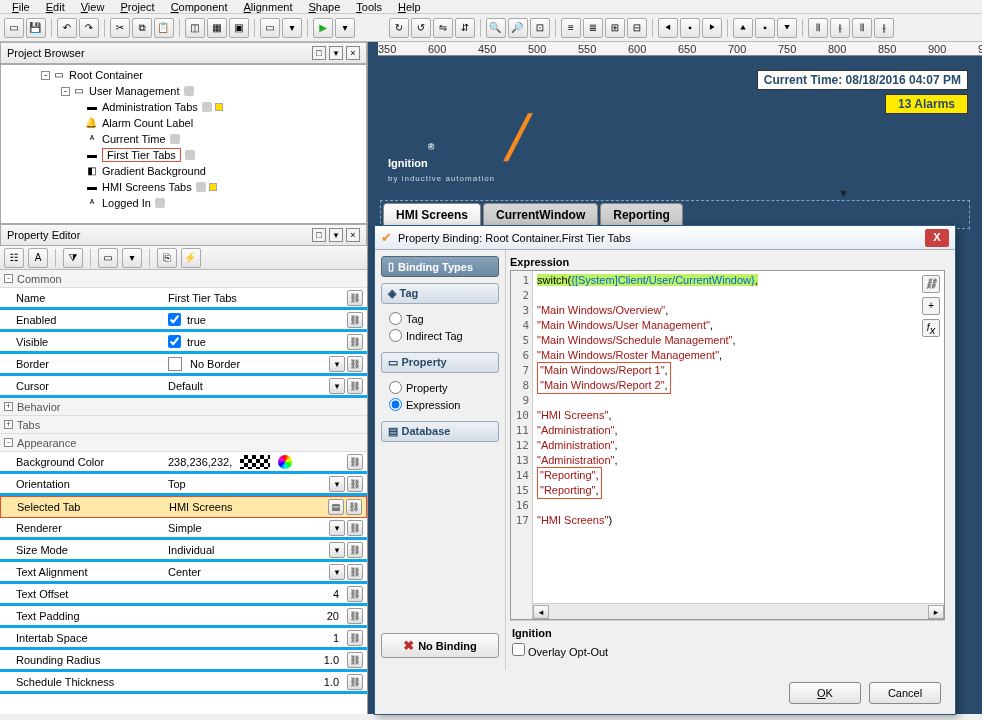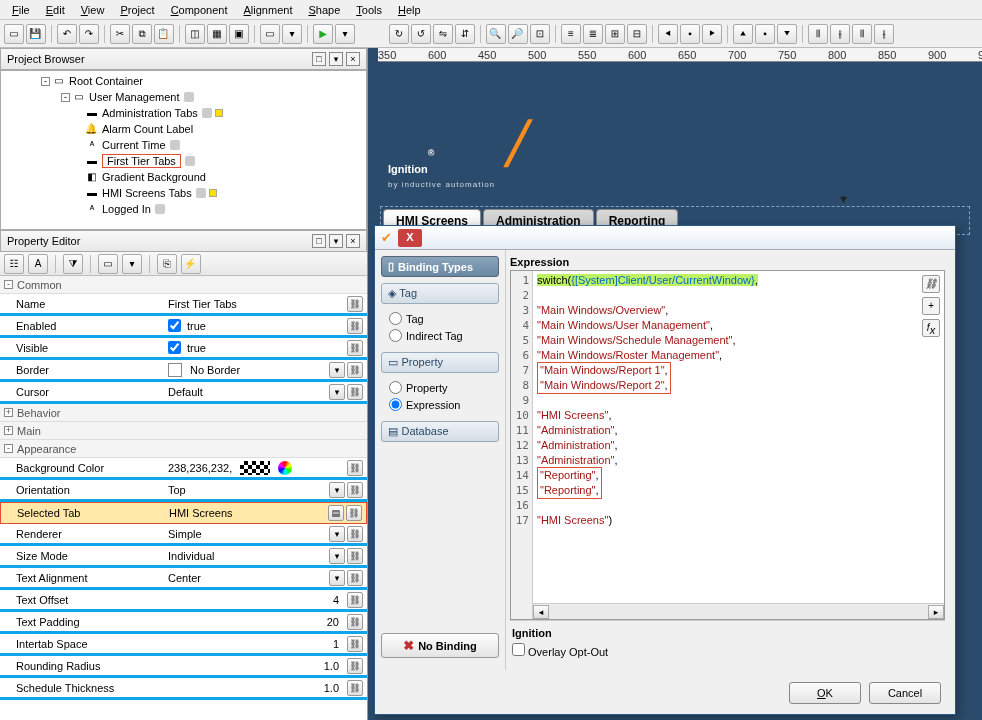--- a/index.html
+++ b/index.html
@@ -1,17 +1,17 @@
 <!DOCTYPE html>
 <html><head>
 <meta charset="utf-8">
 <style>
 *{box-sizing:border-box;margin:0;padding:0;font-family:Tahoma,Arial,sans-serif;font-size:11px}
 body{background:#f0f0f0;width:982px;height:720px;overflow:hidden;position:relative}
-.menubar{background:#f0f0f0;height:20px;display:flex;align-items:center;padding:0 4px;border-bottom:1px solid #ccc}
+.menubar{background:#f0f0f0;height:14px;display:flex;align-items:center;padding:0 4px;border-bottom:1px solid #ccc}
 .menubar span{padding:2px 8px;cursor:default}
 .menubar span u{text-decoration:underline}
 .toolbar{height:28px;background:#f0f0f0;display:flex;align-items:center;padding:2px 4px;gap:2px;border-bottom:1px solid #bbb}
 .tb-btn{width:20px;height:20px;background:linear-gradient(#fdfdfd,#e4e4e4);border:1px solid #aaa;border-radius:2px;display:inline-flex;align-items:center;justify-content:center;font-size:10px}
 .tb-sep{width:1px;height:18px;background:#bbb;margin:0 3px}
 .main{display:flex;height:calc(100% - 48px)}
 .left{width:368px;height:100%;display:flex;flex-direction:column;border-right:1px solid #999}
 .right{flex:1;position:relative;background:#2a4b6b}
 .pane-header{background:linear-gradient(#f8f8f8,#e8e8e8);border:1px solid #aaa;height:22px;display:flex;align-items:center;padding:0 6px;font-weight:normal;justify-content:space-between}
 .pane-header .ctrls{display:flex;gap:3px}
@@ -49,21 +49,21 @@
 .tabs2{position:absolute;top:194px;left:12px;display:flex}
 .tabs2 .tab{background:linear-gradient(#f8f8f8,#e0e0e0);border:1px solid #888;border-radius:3px 3px 0 0;padding:3px 14px;font-weight:bold;font-size:11px}
 .dialog{position:absolute;top:225px;left:374px;width:582px;height:490px;background:#f0f0f0;border:1px solid #2a5a8a;box-shadow:3px 3px 8px rgba(0,0,0,.3)}
 .dlg-title{height:24px;background:linear-gradient(#fff,#e4ecf4);display:flex;align-items:center;padding:0 6px;border-bottom:1px solid #aab}
 .dlg-title .ico{color:#f68b1f;margin-right:6px;font-size:13px}
 .dlg-title .txt{flex:1;font-size:11px}
 .dlg-title .close{width:24px;height:18px;background:#c94040;color:#fff;text-align:center;line-height:16px;border-radius:2px;font-weight:bold}
 .dlg-body{display:flex;height:420px}
 .dlg-left{width:130px;padding:6px;display:flex;flex-direction:column;gap:6px}
 .bt-head{background:linear-gradient(#8aa4bb,#6a88a4);color:#fff;border:1px solid #567;border-radius:3px;padding:3px 6px;font-weight:bold;display:flex;align-items:center;gap:4px}
-.bt-group{background:linear-gradient(#eef2f6,#d4dde6);border:1px solid #9ab;border-radius:3px;padding:3px 6px;font-weight:normal;color:#2a4a6a}
+.bt-group{background:linear-gradient(#eef2f6,#d4dde6);border:1px solid #9ab;border-radius:3px;padding:3px 6px;font-weight:bold;color:#2a4a6a}
 .bt-opts{padding:2px 0 4px 8px;display:flex;flex-direction:column;gap:4px}
 .bt-opts label{display:flex;align-items:center;gap:4px;font-size:11px}
 .nobind{background:linear-gradient(#fdfdfd,#e4e4e4);border:1px solid #999;border-radius:3px;padding:4px 8px;text-align:center;display:flex;align-items:center;justify-content:center;gap:4px;font-weight:bold;margin-top:auto;margin-bottom:6px}
 .nobind .x{color:#c03030;font-weight:bold;font-size:13px}
 .dlg-right{flex:1;padding:6px 10px 6px 4px;display:flex;flex-direction:column;border-left:1px solid #ccc}
 .dlg-right .lbl{font-weight:bold;margin-bottom:2px}
 .code-wrap{flex:1;border:1px solid #999;background:#fff;display:flex;position:relative;overflow:hidden}
 .gutter{width:22px;background:#f0f0f0;border-right:1px solid #ccc;text-align:right;padding:2px 3px 0 0;font-family:Consolas,monospace;font-size:11px;color:#666;line-height:15px}
 .code{flex:1;padding:2px 4px;font-family:Consolas,monospace;font-size:11px;line-height:15px;white-space:pre}
 .code .kw{color:#000}
@@ -284,21 +284,21 @@
             <span class="b">▾</span>
             <span class="b">⛓</span>
           </span>
         </div>
       <div class="prop-section">
           <span class="exp">+</span>
           <span>Behavior</span>
         </div>
       <div class="prop-section">
           <span class="exp">+</span>
-          <span>Main</span>
+          <span>Tabs</span>
         </div>
       <div class="prop-section">
           <span class="exp">-</span>
           <span>Appearance</span>
         </div>
       <div class="prop-row">
           <span class="pname">Background Color</span>
           <span class="pval">
             <span>238,236,232,</span>
             <span style="width:30px;height:14px;background:repeating-conic-gradient(#000 0 25%,#fff 0 50%) 0 0/8px 8px;margin-left:4px"></span>
@@ -396,42 +396,47 @@
           <span style="left:200px">550</span>
           <span style="left:250px">600</span>
           <span style="left:300px">650</span>
           <span style="left:350px">700</span>
           <span style="left:400px">750</span>
           <span style="left:450px">800</span>
           <span style="left:500px">850</span>
           <span style="left:550px">900</span>
           <span style="left:600px">950</span>
       </div>
+      <div class="status-top">
+        <div class="curtime">Current Time: 08/18/2016 04:07 PM</div>
+        <div class="alarms">13 Alarms</div>
+      </div>
       <div class="logo">
         <span class="swoosh">╱</span>
         <span>Ignition</span><span style="font-size:9px;vertical-align:top">®</span>
         <span class="by">by inductive automation</span>
       </div>
       <div class="blk-arrow">▼</div>
       <div class="tabs1">
         <span class="tab">HMI Screens</span>
-        <span class="tab inactive">Administration</span>
+        <span class="tab inactive">CurrentWindow</span>
         <span class="tab inactive">Reporting</span>
       </div>
       <div class="red-arrow">▲▼</div>
       <div class="tabs2">
         <span class="tab">Overview</span>
       </div>
     </div>
   </div>
 </div>
 
 <div class="dialog">
   <div class="dlg-title">
     <span class="ico">✔</span>
+    <span class="txt">Property Binding: Root Container.First Tier Tabs</span>
     <span class="close">X</span>
   </div>
   <div class="dlg-body">
     <div class="dlg-left">
       <div class="bt-head">
           <span>▯</span>
           <span>Binding Types</span>
         </div>
       <div class="bt-group">◈ <span>Tag</span></div>
       <div class="bt-opts">

